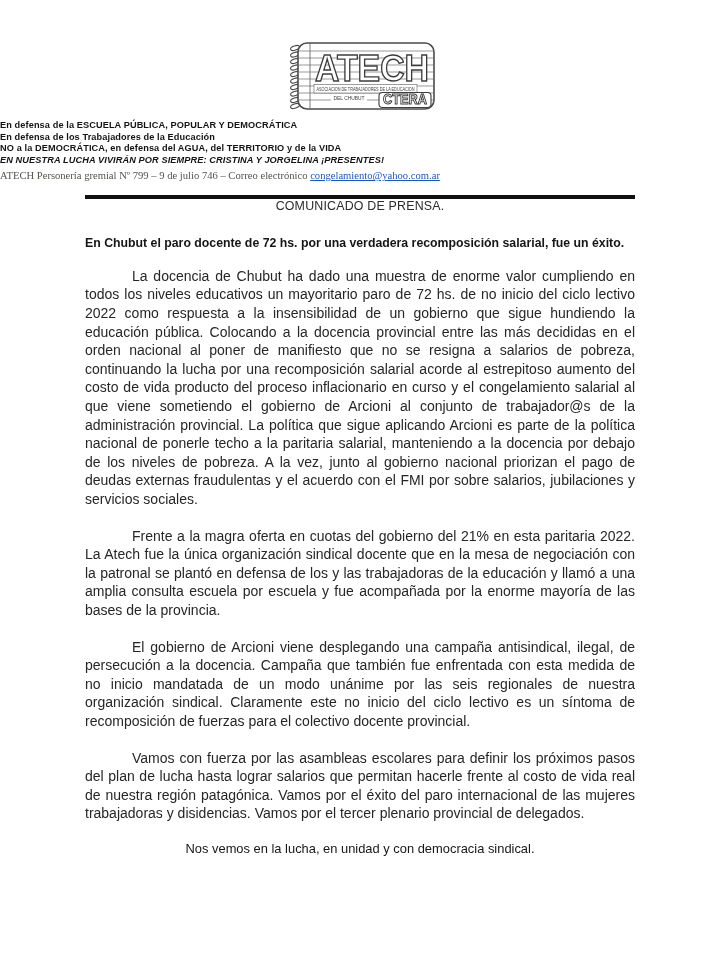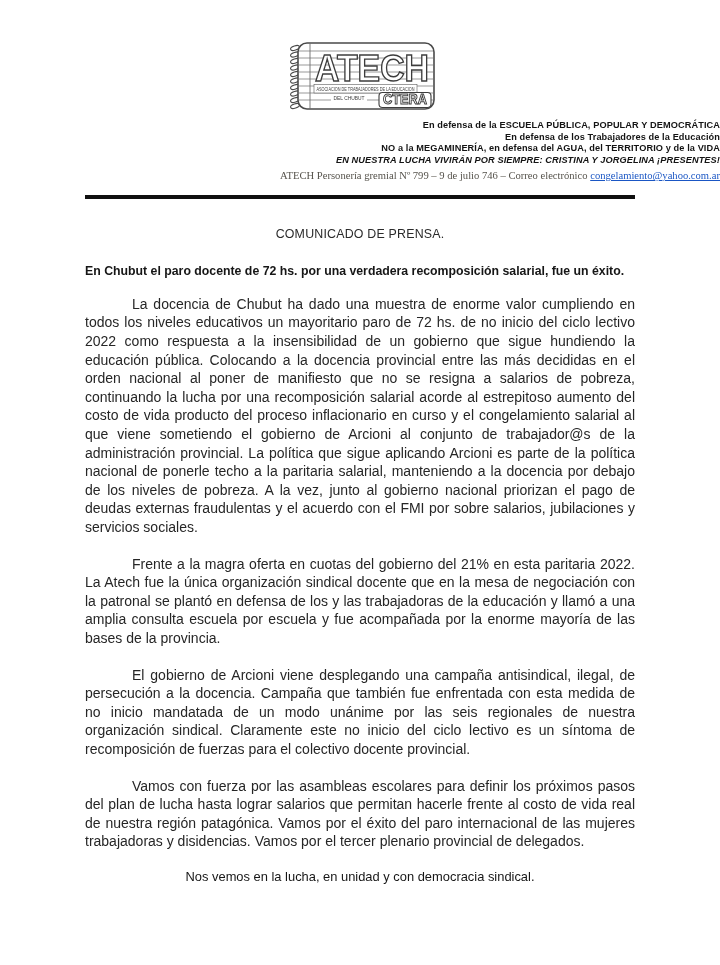--- a/index.html
+++ b/index.html
@@ -8,30 +8,30 @@
     width:720px;height:965px;
     margin:0 auto;
     background:#ffffff;
     font-family:"Liberation Sans","DejaVu Sans",sans-serif;
     color:#262626;
     overflow:hidden;
     box-sizing:border-box;
     padding-top:40px;
   }
   .logo-wrap{display:flex;justify-content:center;margin-bottom:8px;}
-  .letterhead{text-align:right;line-height:11.6px;}
+  .letterhead{text-align:left;line-height:11.6px;}
   .lh-line{font-size:9.2px;font-weight:bold;color:#141414;letter-spacing:.1px;}
   .lh-line.italic{font-style:italic;}
   .lh-contact{
     font-family:"Liberation Serif","DejaVu Serif",serif;
     font-size:10.6px;color:#55524b;margin-top:3px;line-height:14px;
   }
   .lh-contact a{color:#1a56c4;text-decoration:underline;cursor:pointer;}
   .rule{height:3.5px;background:#101010;margin:12px 85px 0 85px;}
-  .content{margin:0 85px;padding-top:28px;}
+  .content{margin:0 85px;}
   .doc-title{
     text-align:center;font-size:12.4px;color:#2b2b2b;margin-bottom:23px;letter-spacing:.2px;
   }
   .headline{
     text-align:left;font-size:12.3px;font-weight:bold;color:#161616;
     white-space:nowrap;margin-bottom:17px;
   }
   .content p{
     margin:0 0 18px 0;
     font-size:14px;line-height:18.6px;
@@ -85,21 +85,21 @@
       <text x="66" y="59.6" text-anchor="middle" font-family="'Liberation Sans',sans-serif" font-size="4.9" fill="#3c3c3c">DEL CHUBUT</text>
 
       <rect x="96" y="52.5" width="52" height="15" rx="3.5" fill="#ffffff" stroke="#3c3c3c" stroke-width="1.1"></rect>
       <text x="122" y="64.2" text-anchor="middle" textLength="44" lengthAdjust="spacingAndGlyphs" font-family="'Liberation Sans',sans-serif" font-size="14.5" font-weight="bold" fill="#ffffff" stroke="#3c3c3c" stroke-width="1">CTERA</text>
     </svg>
   </div>
 
   <div class="letterhead">
     <div class="lh-line">En defensa de la ESCUELA PÚBLICA, POPULAR Y DEMOCRÁTICA</div>
     <div class="lh-line">En defensa de los Trabajadores de la Educación</div>
-    <div class="lh-line">NO a la MEGAMINERÍA, en defensa del AGUA, del TERRITORIO y de la VIDA</div>
+    <div class="lh-line">NO a la DEMOCRÁTICA, en defensa del AGUA, del TERRITORIO y de la VIDA</div>
     <div class="lh-line italic">EN NUESTRA LUCHA VIVIRÁN POR SIEMPRE: CRISTINA Y JORGELINA ¡PRESENTES!</div>
     <div class="lh-contact">
       <span>ATECH Personería gremial Nº 799 – 9 de julio 746  –  Correo electrónico </span><a>congelamiento@yahoo.com.ar</a>
     </div>
   </div>
 
   <div class="rule"></div>
 
   <div class="content">
     <div class="doc-title">COMUNICADO DE PRENSA.</div>

